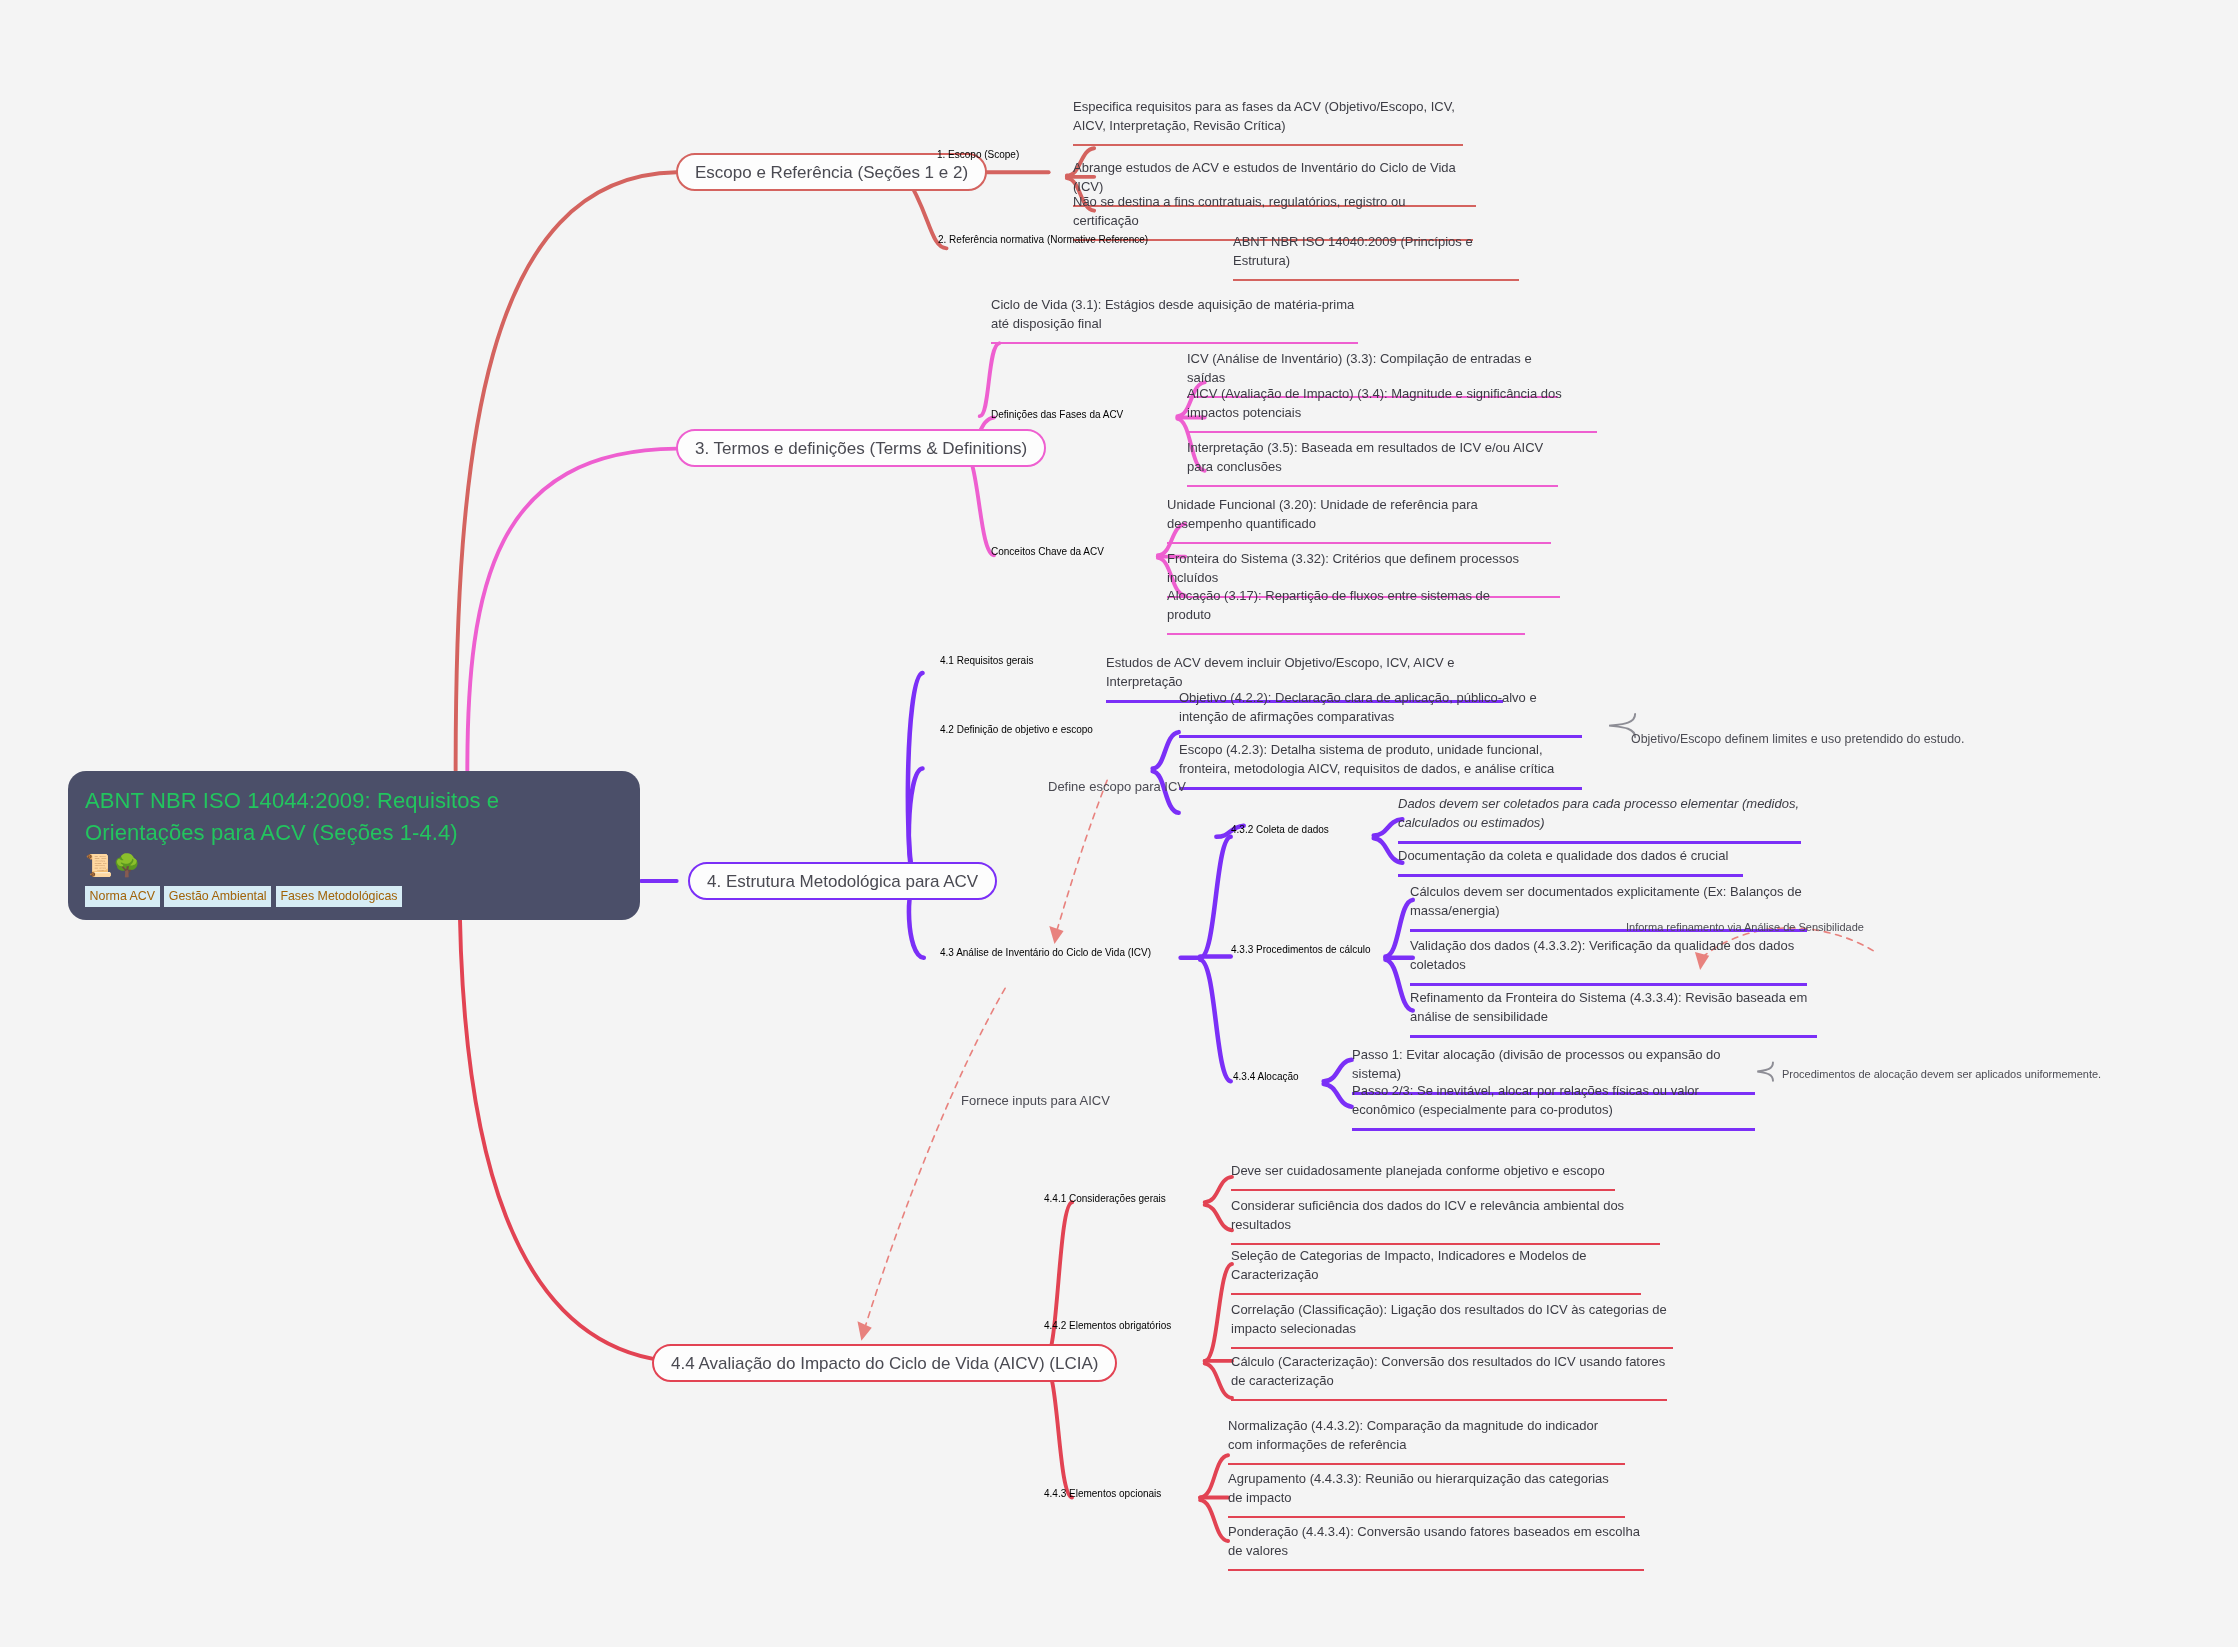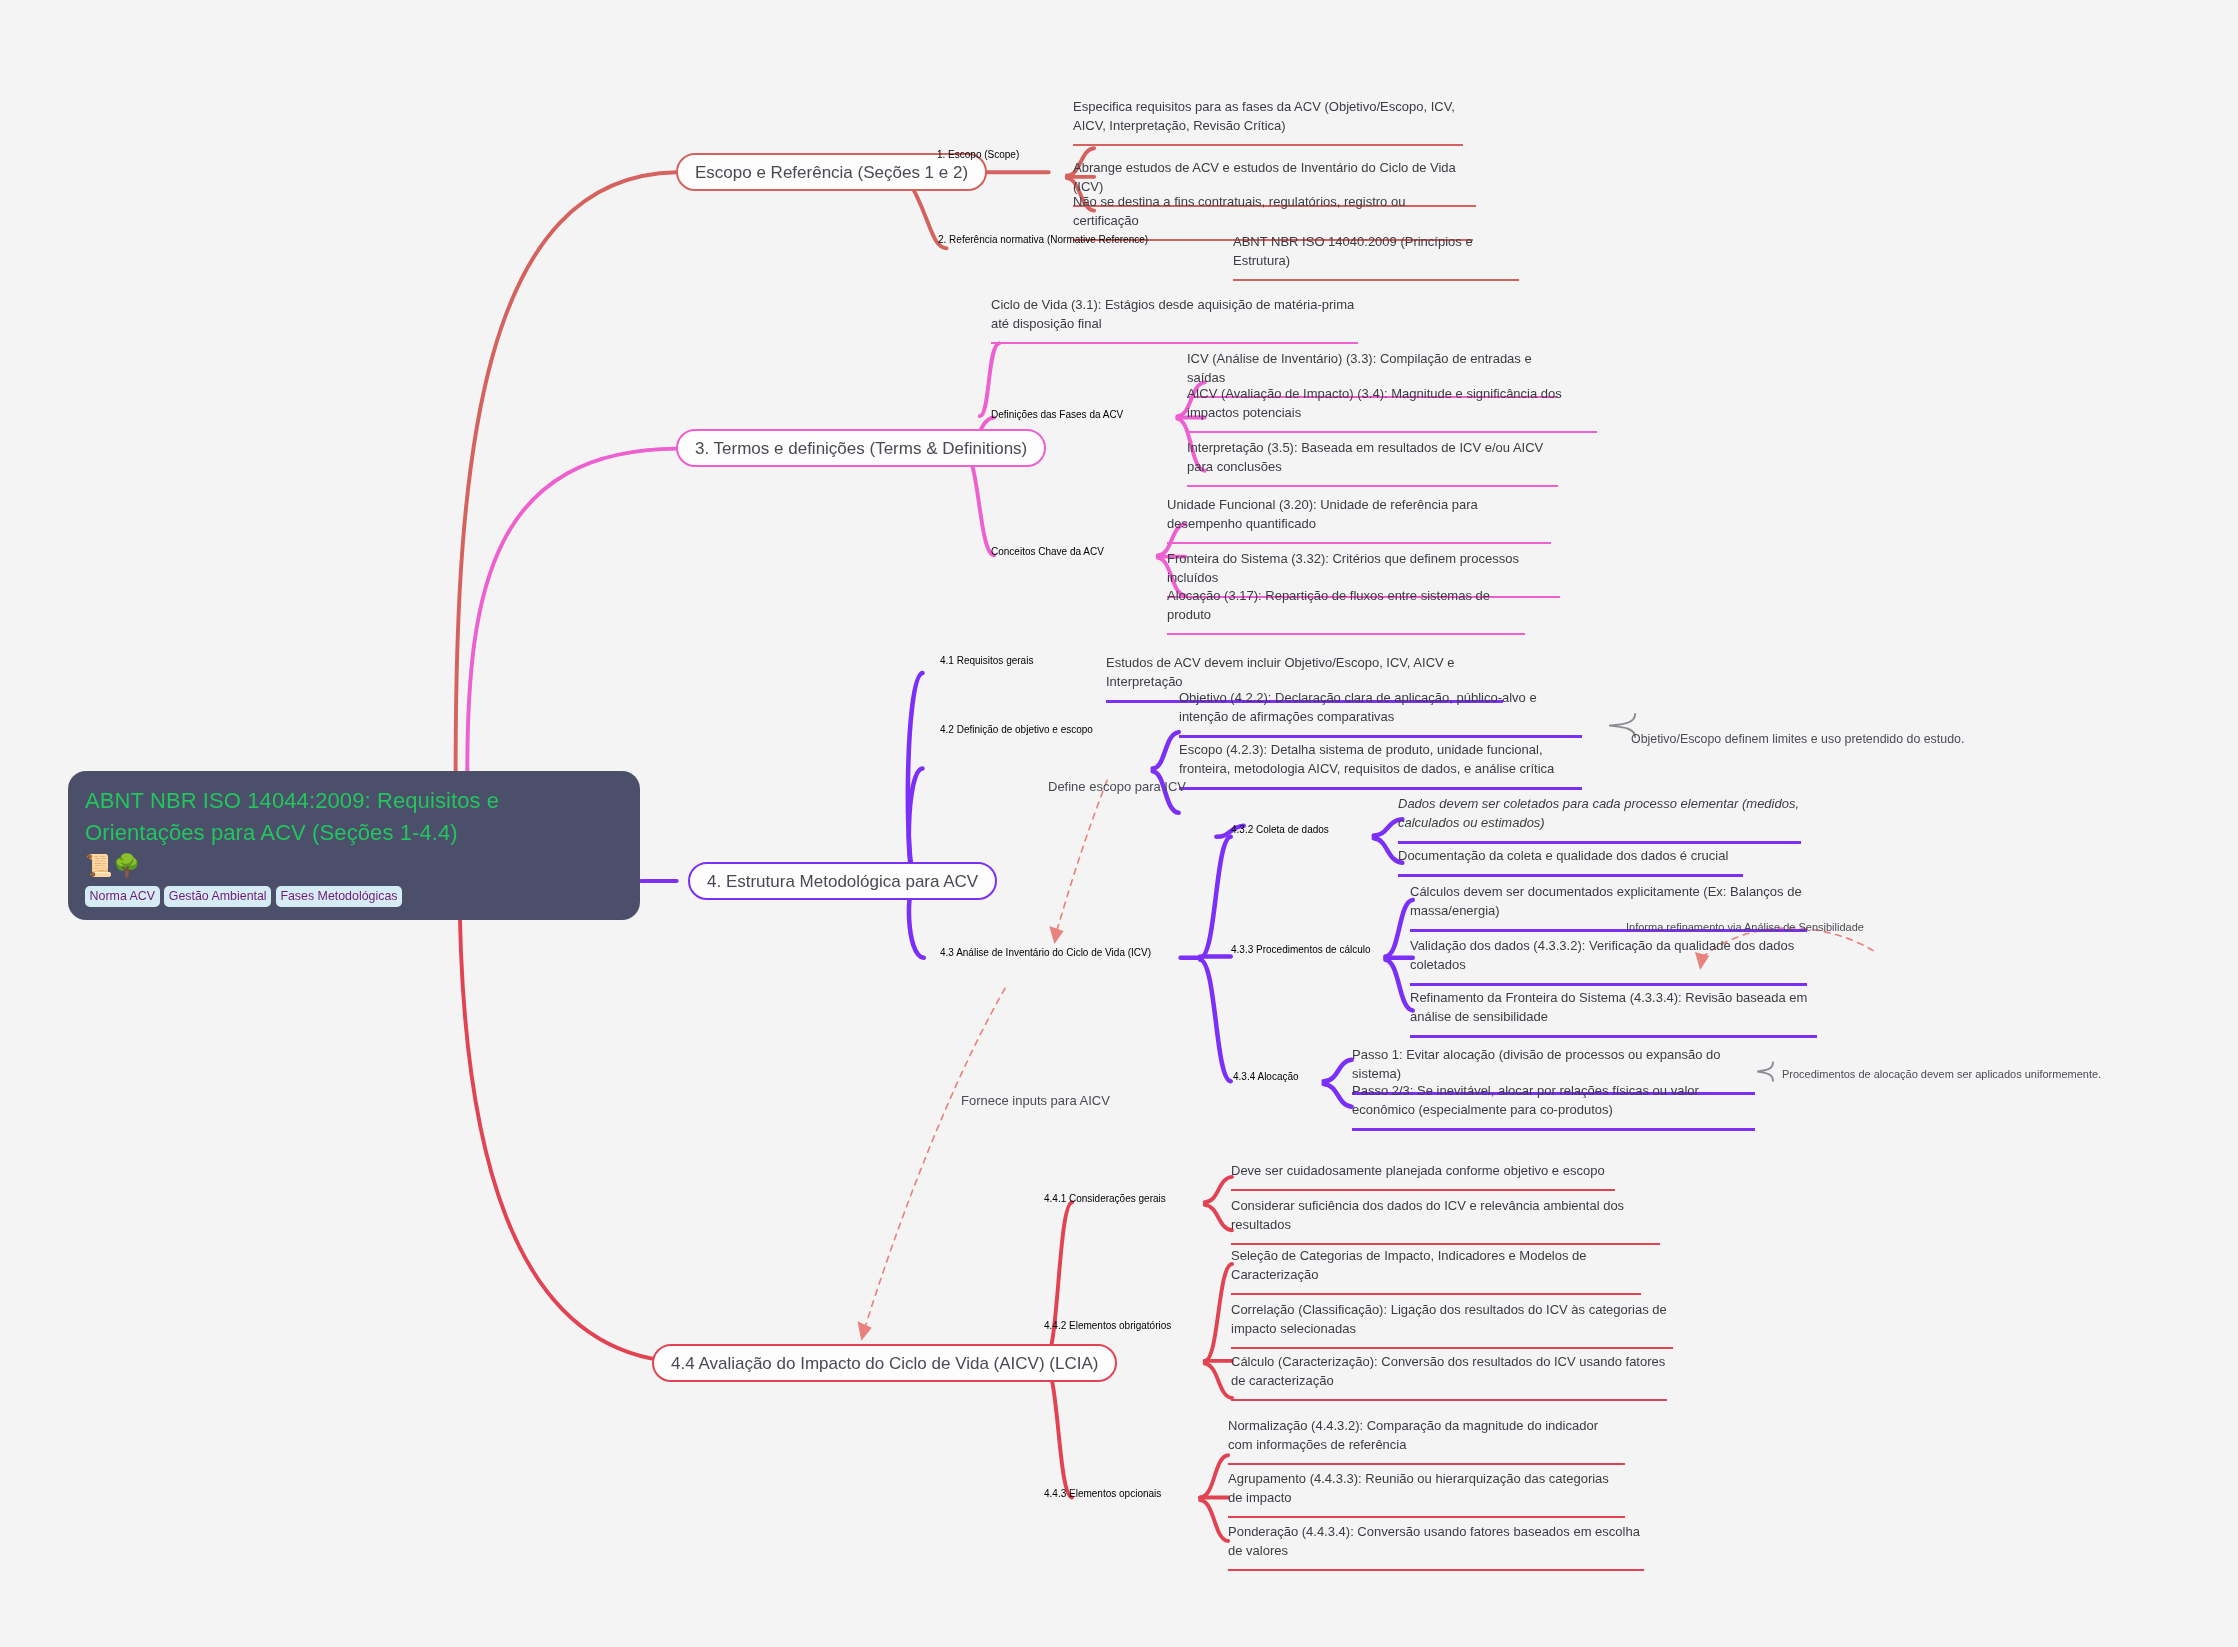--- a/index.html
+++ b/index.html
@@ -36,22 +36,22 @@
   }
   .root-emoji{
     font-size:22px;
     line-height:1.2;
     margin-top:3.9px;
     letter-spacing:1.3px;
   }
   .root-tags{margin-top:6.5px;display:flex;gap:4.6px;flex-wrap:wrap;}
   .root-tag{
     background:#d6ecf5;
-    color:#701a75;
-    border-radius:5px;
+    color:#a16207;
+    border-radius:0;
     font-size:12.4px;
     line-height:1;
     padding:3.9px 4.6px 4.6px 4.6px;
     white-space:nowrap;
   }
 
   
   .pill{
     position:absolute;
     background:#fdfdfd;

